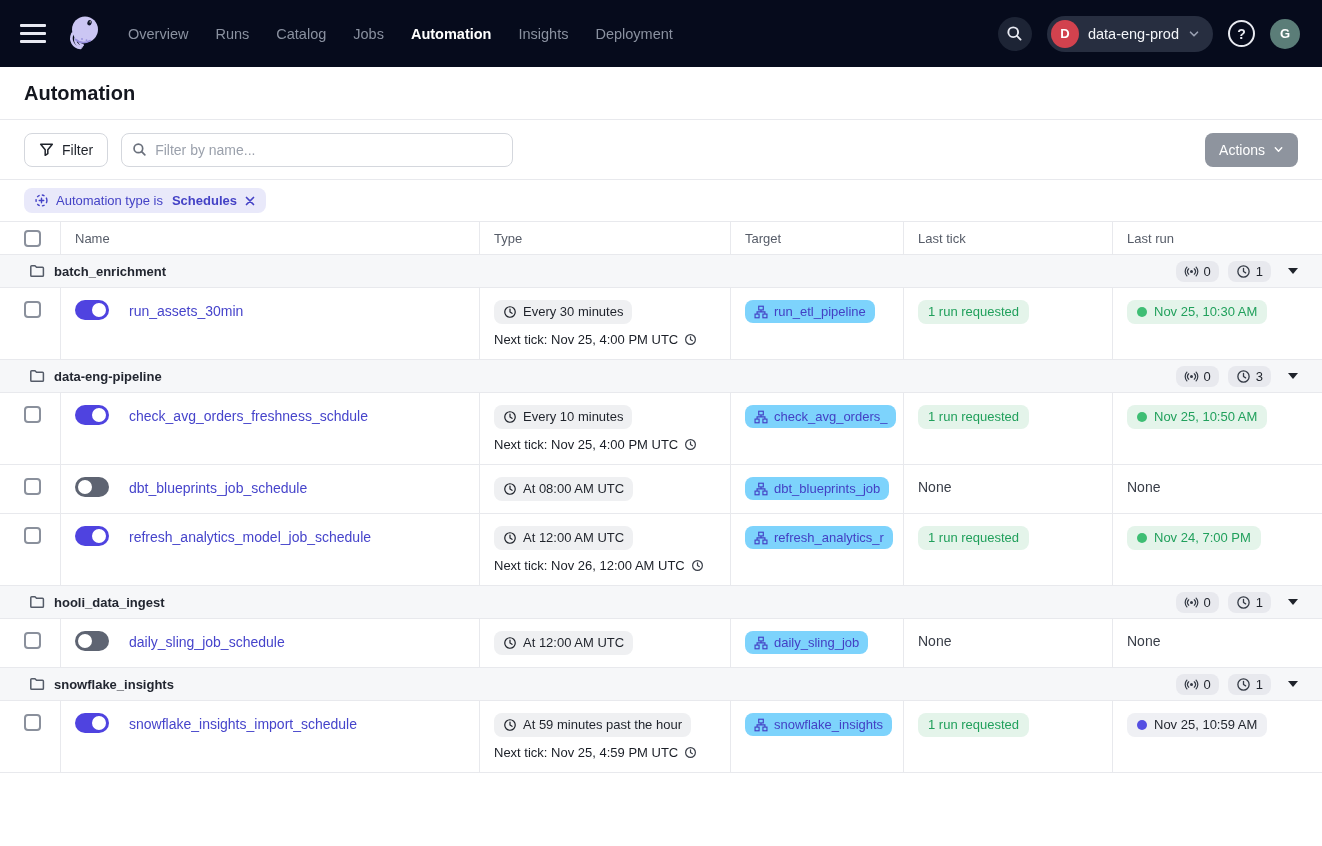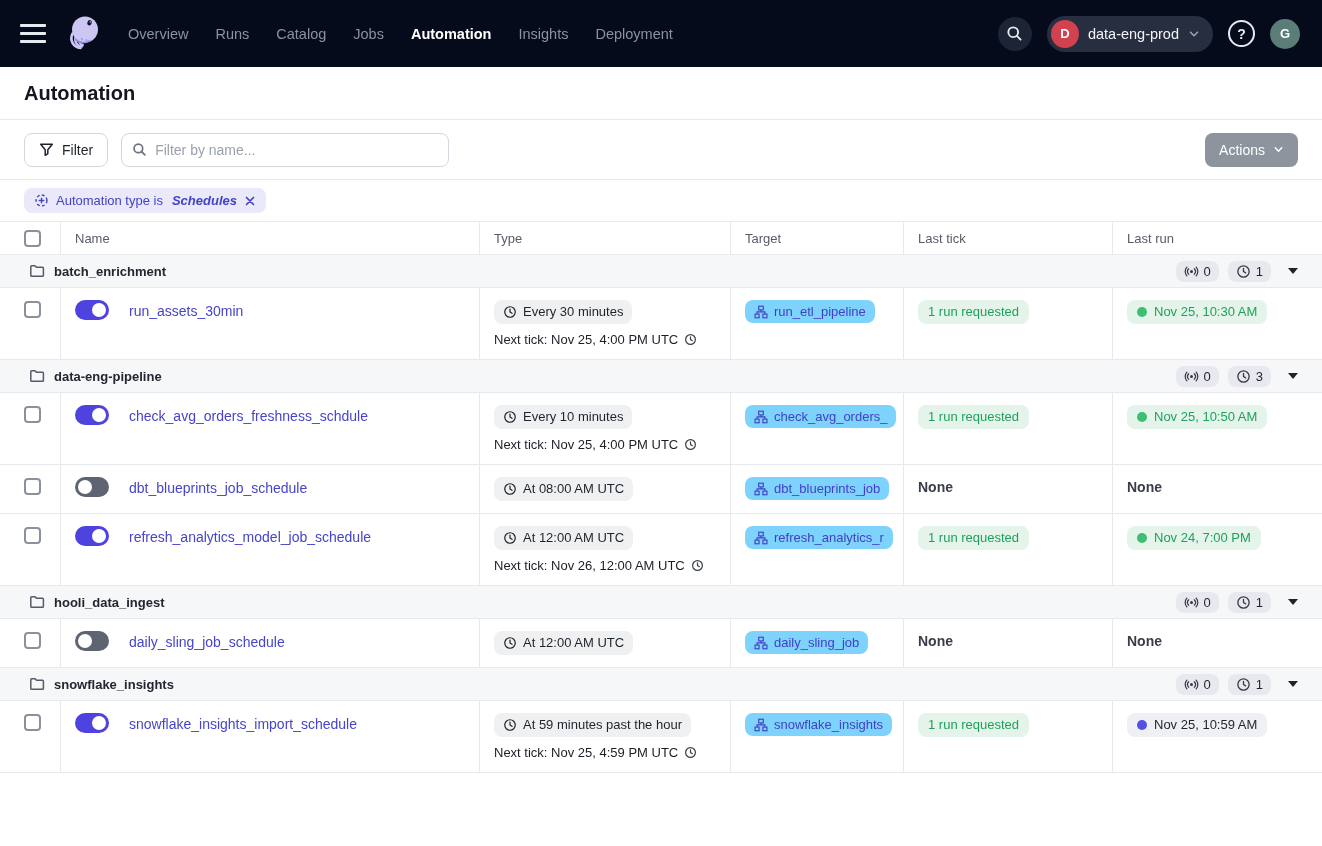--- a/index.html
+++ b/index.html
@@ -22,27 +22,27 @@
   .help-circle { width:27px; height:27px; border-radius:50%; border:2px solid #E8EAF0; color:#E8EAF0; font-size:14px; font-weight:700; display:flex; align-items:center; justify-content:center; cursor:pointer; }
   .avatar { width:30px; height:30px; border-radius:50%; background:#5B7D78; color:#fff; font-size:13px; font-weight:700; display:flex; align-items:center; justify-content:center; cursor:pointer; }
 
   
   .page-header { height:53px; padding:15px 24px 0; border-bottom:1px solid #E8E9ED; }
   .page-title { font-size:20px; font-weight:700; color:#14171F; }
   .toolbar { height:60px; display:flex; align-items:center; padding:0 24px; border-bottom:1px solid #E8E9ED; }
   .btn-outline { display:inline-flex; align-items:center; gap:8px; height:34px; padding:0 14px; border:1px solid #D4D7DD; border-radius:8px; background:#fff; font-size:14px; color:#1F232B; cursor:pointer; }
   .search-wrap { position:relative; margin-left:13px; }
   .search-wrap svg { position:absolute; left:11px; top:9px; }
-  .search-input { width:328px; height:34px; border:1px solid #D4D7DD; border-radius:8px; padding:0 10px 0 33px; font-size:14px; color:#1F232B; outline:none; font-family:inherit; }
+  .search-input { width:392px; height:34px; border:1px solid #D4D7DD; border-radius:8px; padding:0 10px 0 33px; font-size:14px; color:#1F232B; outline:none; font-family:inherit; }
   .search-input::placeholder { color:#9BA1AC; }
   .btn-gray { margin-left:auto; display:inline-flex; align-items:center; gap:8px; height:34px; padding:0 14px; border:none; border-radius:8px; background:#8E949E; font-size:14px; color:#fff; cursor:pointer; }
 
   .chips-row { height:42px; display:flex; align-items:center; padding:0 24px; border-bottom:1px solid #E8E9ED; }
   .chip { display:inline-flex; align-items:center; gap:7px; background:#E9E9FA; border-radius:8px; padding:5px 10px; font-size:13px; color:#4442C6; }
-  .chip b { font-weight:700; margin-left:2px;font-style:italic; }
+  .chip b { font-weight:700; margin-left:2px; }
   .chip .x { cursor:pointer; display:flex; }
 
   
   .grid { display:grid; grid-template-columns:61px 419px 251px 173px 209px 209px; }
   .thead { height:33px; border-bottom:1px solid #E8E9ED; }
   .th { font-size:13px; color:#565C68; display:flex; align-items:center; padding-left:14px; border-right:1px solid #E8E9ED;text-align:right; }
   .th:last-child { border-right:none; }
   .cb-cell { display:flex; align-items:flex-start; padding:13px 0 0 24px; border-right:1px solid #E8E9ED; }
   .thead .cb-cell { padding-top:8px; }
   .checkbox { width:17px; height:17px; border:2px solid #8A909C; border-radius:4px; background:#fff; cursor:pointer; }
@@ -67,21 +67,21 @@
   .toggle.off .knob { left:1px; border:2.5px solid #5E6472; }
 
   .type-badge { display:inline-flex; align-items:center; gap:6px; background:#EFF0F2; border-radius:8px; padding:4px 9px; font-size:13px; color:#1F232B; line-height:16px; }
   .next-tick { margin-top:8px; display:flex; align-items:center; gap:6px; font-size:13px; color:#1A1E26; }
 
   .target-pill { display:inline-flex; align-items:center; gap:6px; background:#7dd3fc; border-radius:8px; padding:4px 9px; font-size:13px; color:#4340C4; max-width:152px; white-space:nowrap; overflow:hidden; cursor:pointer; }
 
   .pill { display:inline-flex; align-items:center; gap:7px; border-radius:8px; padding:4px 10px; font-size:13px; line-height:16px; }
   .pill.v-green { background:#E4F4EA; color:#21A05C; }
   .pill.v-neutral { background:#EFF0F4; color:#1F232B;border-radius:8px; }
-  .pill.v-plain { background:none; padding:2px 0; color:#383D47; font-size:14px;font-weight:bold; }
+  .pill.v-plain { background:none; padding:2px 0; color:#383D47; font-size:14px; }
   .dot { width:10px; height:10px; border-radius:50%; flex-shrink:0; }
   .v-green .dot { background:#3EBE74; }
   .v-neutral .dot { background:#554FE2; }
 
   svg.ic { display:block; }
 </style>
 </head>
 <body>
 
 <header class="topnav">

